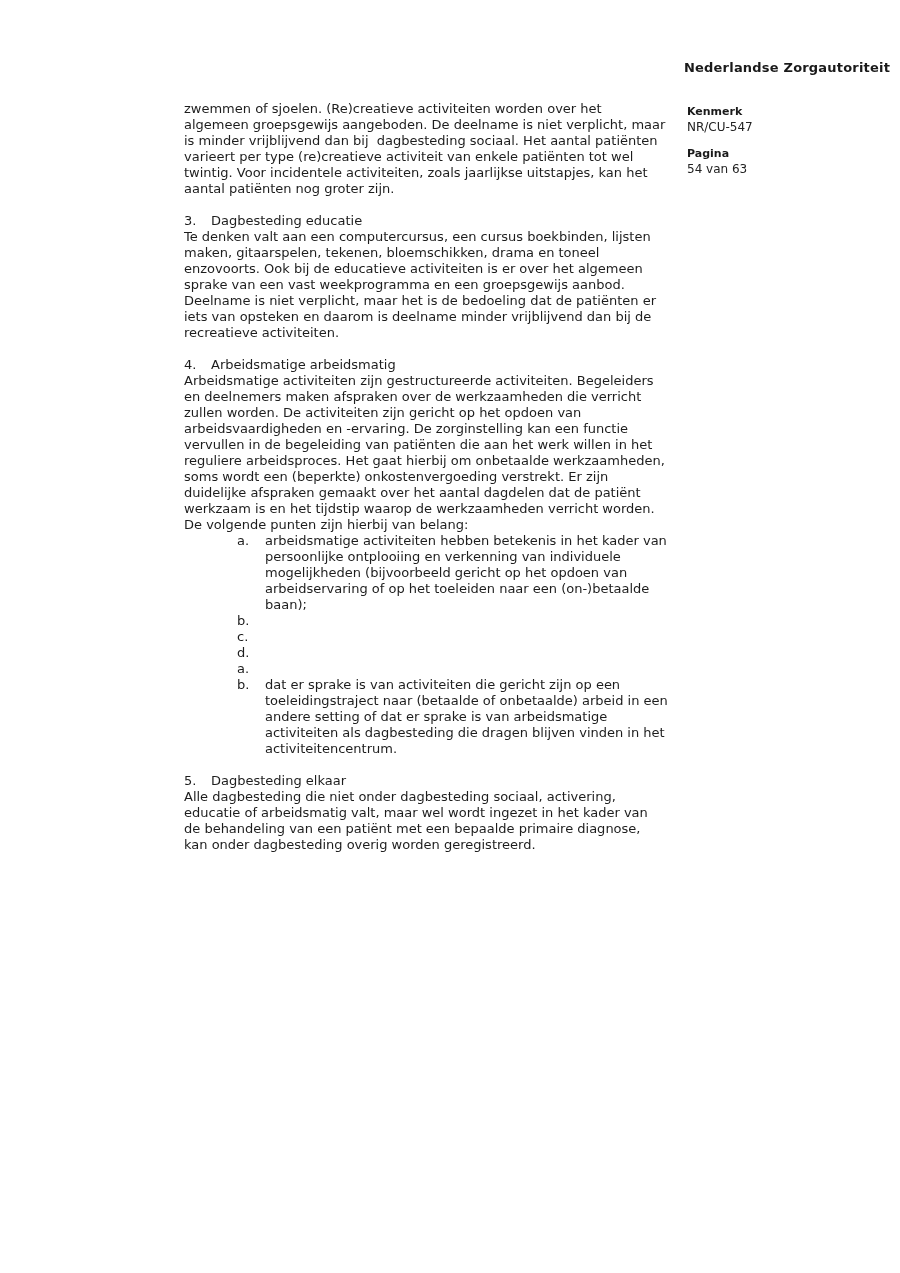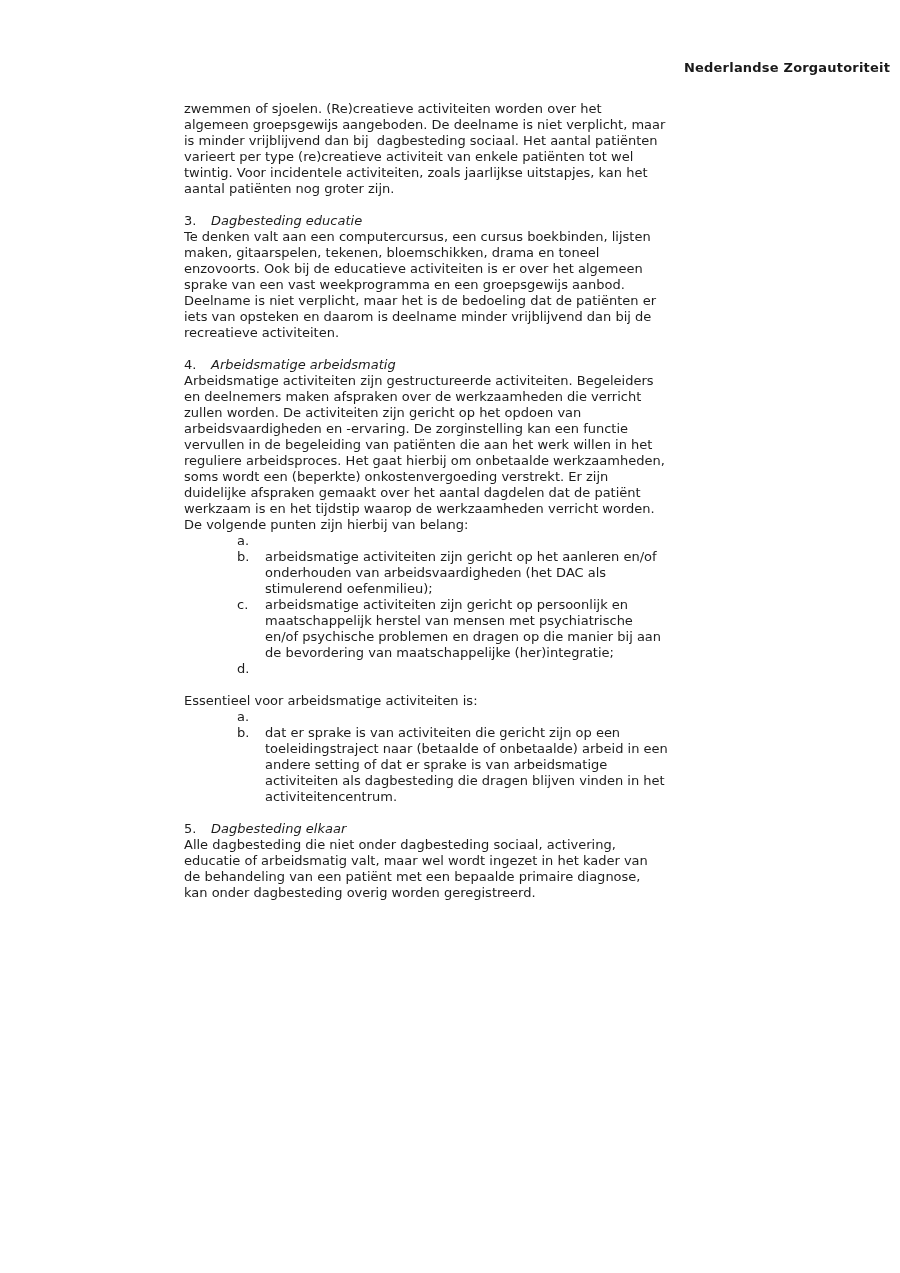--- a/index.html
+++ b/index.html
@@ -50,37 +50,47 @@
   }
   .para{
     margin:0;
     white-space:pre-wrap;
   }
   .sec-head{
     display:flex;
     margin-top:16px;
   }
   .sec-num{width:27px;flex:none;}
-  .sec-title{font-style:italic;}
+  .sec-title{}
   .doclist{margin:0;}
   .doclist-item{
     display:flex;
     margin-left:53px;
   }
   .li-marker{width:28px;flex:none;}
   .li-text{white-space:pre-wrap;}
   .lead{margin-top:16px;}
 </style>
 </head>
 <body>
 
 <div class="page">
 
   <div class="logo">Nederlandse Zorgautoriteit</div>
 
+  <div class="sidebar">
+    <div class="meta-block">
+      <div class="meta-label">Kenmerk</div>
+      <div class="meta-value">NR/CU-547</div>
+    </div>
+    <div class="meta-block">
+      <div class="meta-label">Pagina</div>
+      <div class="meta-value">54 van 63</div>
+    </div>
+  </div>
 
   <div class="main">
 
     <p class="para">zwemmen of sjoelen. (Re)creatieve activiteiten worden over het
 algemeen groepsgewijs aangeboden. De deelname is niet verplicht, maar
 is minder vrijblijvend dan bij  dagbesteding sociaal. Het aantal patiënten
 varieert per type (re)creatieve activiteit van enkele patiënten tot wel
 twintig. Voor incidentele activiteiten, zoals jaarlijkse uitstapjes, kan het
 aantal patiënten nog groter zijn.</p>
 
@@ -107,40 +117,37 @@
 vervullen in de begeleiding van patiënten die aan het werk willen in het
 reguliere arbeidsproces. Het gaat hierbij om onbetaalde werkzaamheden,
 soms wordt een (beperkte) onkostenvergoeding verstrekt. Er zijn
 duidelijke afspraken gemaakt over het aantal dagdelen dat de patiënt
 werkzaam is en het tijdstip waarop de werkzaamheden verricht worden.
 De volgende punten zijn hierbij van belang:</p>
 
     <div class="doclist">
       <div class="doclist-item">
         <span class="li-marker">a.</span>
+        <span class="li-text">arbeidsmatige activiteiten hebben betekenis in het kader van
+persoonlijke ontplooiing en verkenning van individuele
+mogelijkheden (bijvoorbeeld gericht op het opdoen van
+arbeidservaring of op het toeleiden naar een (on-)betaalde
+baan);</span>
       </div>
       <div class="doclist-item">
         <span class="li-marker">b.</span>
-        <span class="li-text">arbeidsmatige activiteiten zijn gericht op het aanleren en/of
-onderhouden van arbeidsvaardigheden (het DAC als
-stimulerend oefenmilieu);</span>
       </div>
       <div class="doclist-item">
         <span class="li-marker">c.</span>
-        <span class="li-text">arbeidsmatige activiteiten zijn gericht op persoonlijk en
-maatschappelijk herstel van mensen met psychiatrische
-en/of psychische problemen en dragen op die manier bij aan
-de bevordering van maatschappelijke (her)integratie;</span>
       </div>
       <div class="doclist-item">
         <span class="li-marker">d.</span>
       </div>
     </div>
 
-    <p class="para lead">Essentieel voor arbeidsmatige activiteiten is:</p>
 
     <div class="doclist">
       <div class="doclist-item">
         <span class="li-marker">a.</span>
       </div>
       <div class="doclist-item">
         <span class="li-marker">b.</span>
         <span class="li-text">dat er sprake is van activiteiten die gericht zijn op een
 toeleidingstraject naar (betaalde of onbetaalde) arbeid in een
 andere setting of dat er sprake is van arbeidsmatige

